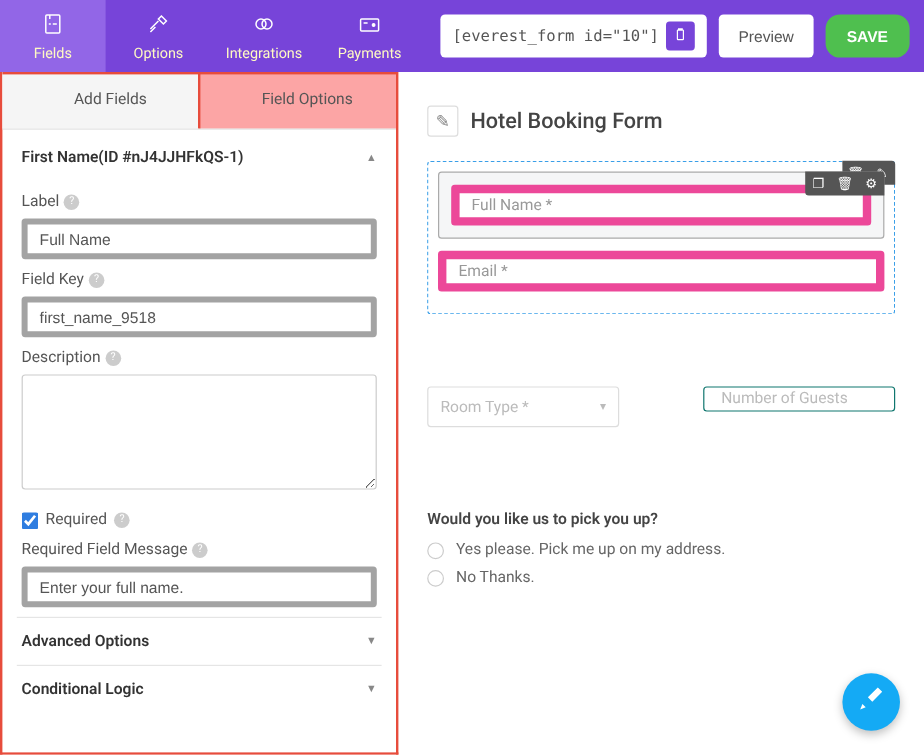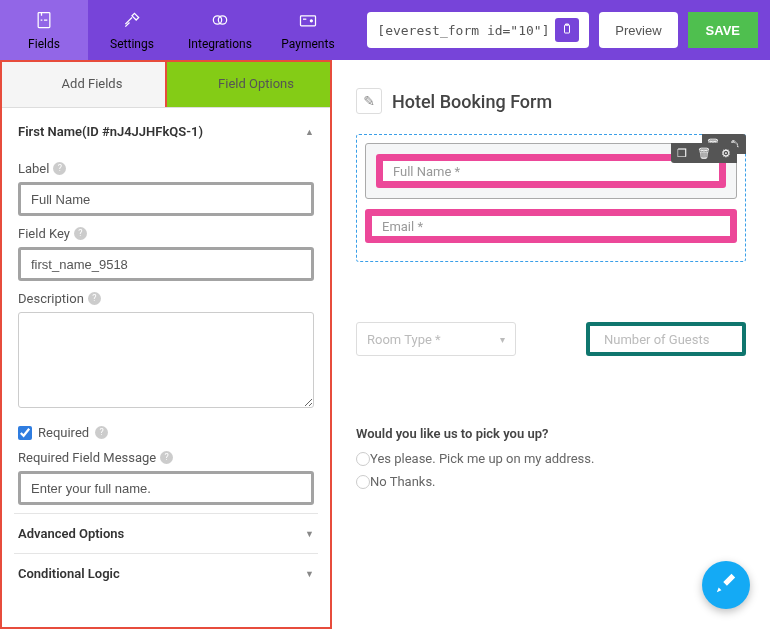--- a/index.html
+++ b/index.html
@@ -1,51 +1,51 @@
 <!DOCTYPE html>
 <html><head>
   <meta charset="utf-8">
   <style>
     * { margin: 0; padding: 0; box-sizing: border-box; }
     body { font-family: -apple-system, BlinkMacSystemFont, "Segoe UI", Roboto, sans-serif; font-size: 13px; color: #333; background: #fff; width: 770px; height: 629px; overflow: hidden; }
     
     
     .toolbar { background: #7744d9; height: 60px; display: flex; align-items: center; }
     .toolbar-tabs { display: flex; height: 100%; }
-    .toolbar-tab { display: flex; flex-direction: column; align-items: center; justify-content: center; color: #000000; width: 88px; height: 100%; cursor: pointer; font-size: 12px; gap: 2px; }
+    .toolbar-tab { display: flex; flex-direction: column; align-items: center; justify-content: center; color: #fef9c3; width: 88px; height: 100%; cursor: pointer; font-size: 12px; gap: 2px; }
     .toolbar-tab.active { background: #9266e7; }
     .toolbar-tab .icon { font-size: 20px; }
     .toolbar-right { margin-left: auto; display: flex; align-items: center; gap: 10px; padding-right: 12px; }
     .shortcode-box { background: #fff; border-radius: 4px; height: 36px; display: flex; align-items: center; padding: 0 10px; gap: 8px; }
     .shortcode-box input { border: none; font-family: monospace; font-size: 13px; color: #555; width: 170px; outline: none; }
     .copy-btn { background: #7744d9; color: #fff; border: none; width: 24px; height: 24px; border-radius: 3px; cursor: pointer; display: flex; align-items: center; justify-content: center; }
     .preview-btn { background: #fff; color: #555; border: none; height: 36px; padding: 0 16px; border-radius: 4px; cursor: pointer; font-size: 13px; }
-    .save-btn { background: #4fbf4f; color: #fff; border: none; height: 36px; padding: 0 18px; border-radius: 0; cursor: pointer; font-size: 13px; font-weight: 600; }
+    .save-btn { background: #4fbf4f; color: #fff; border: none; height: 36px; padding: 0 18px; border-radius: 12px; cursor: pointer; font-size: 13px; font-weight: 600; }
     
     
     .main { display: flex; height: calc(100% - 60px); }
     .sidebar { width: 352px; border: 2px solid #e74c3c; border-top: none; display: flex; flex-direction: column; position: relative; }
     
     
     .sub-tabs { display: flex; height: 48px; border-bottom: 1px solid #ddd; position: relative; }
     .sub-tab { flex: 1; display: flex; align-items: center; justify-content: center; cursor: pointer; font-size: 13px; color: #555; background: #f5f5f5; padding-left: 16px; }
-    .sub-tab.active { background: #84cc16; }
+    .sub-tab.active { background: #fca5a5; }
     .sub-tabs .red-top { position: absolute; top: 0; left: 0; right: 0; height: 2px; background: #e74c3c; }
     .sub-tabs .red-divider { position: absolute; top: 0; bottom: 0; left: 50%; width: 2px; background: #e74c3c; transform: translateX(-1px); }
     
     
     .sidebar-content { flex: 1; overflow-y: auto; padding: 4px 12px; }
     .acc-header { display: flex; align-items: center; justify-content: space-between; padding: 12px 4px; cursor: pointer; font-size: 13px; font-weight: 600; color: #333; text-align: center; }
     .acc-header.collapsed { border-top: 1px solid #e5e5e5; }
     .acc-caret { font-size: 9px; color: #888; }
     .acc-body { padding: 0 4px 8px; }
     
     .field-label { font-size: 13px; color: #555; margin: 10px 0 6px; display: flex; align-items: center; gap: 4px; }
     .help-icon { display: inline-block; width: 13px; height: 13px; border-radius: 50%; background: #ccc; color: #fff; font-size: 9px; line-height: 13px; text-align: center; }
-    .text-input { width: 100%; height: 34px; border: 3px solid #a3a3a3; border-radius: 3px; padding: 0 10px; font-size: 13px; color: #555; outline: none; }
+    .text-input { width: 100%; height: 34px; border: 5px solid #a3a3a3; border-radius: 3px; padding: 0 10px; font-size: 13px; color: #555; outline: none; }
     .textarea-input { width: 100%; height: 96px; border: 1px solid #ccc; border-radius: 3px; padding: 8px 10px; font-size: 13px; color: #555; outline: none; resize: vertical; }
     .checkbox-row { display: flex; align-items: center; gap: 6px; margin: 14px 0 10px; }
     .checkbox-row input { width: 14px; height: 14px; accent-color: #2f7de0; }
     .checkbox-row label { font-size: 13px; color: #555; }
     
     
     .canvas { flex: 1; padding: 28px 24px; position: relative; }
     .form-title-row { display: flex; align-items: center; gap: 10px; margin-bottom: 20px; }
     .edit-icon { width: 26px; height: 26px; border: 1px solid #ddd; border-radius: 3px; display: flex; align-items: center; justify-content: center; font-size: 14px; color: #888; }
     .form-title { font-size: 18px; font-weight: 500; color: #444; }
@@ -56,24 +56,24 @@
     
     .field-box { background: #f5f6f7; border: 1px solid #ddd; border-radius: 3px; padding: 10px; margin-bottom: 10px; position: relative; }
     .field-box.selected { border: 1px solid #aaa; }
     .field-actions { position: absolute; top: -1px; right: -1px; display: flex; background: #555; border-radius: 0 3px 0 3px; }
     .field-actions span { width: 22px; height: 20px; display: flex; align-items: center; justify-content: center; color: #fff; font-size: 11px; cursor: pointer; }
     .field-placeholder { background: #fff; border: 7px solid #ec4899; border-radius: 3px; height: 34px; display: flex; align-items: center; padding: 0 10px; color: #999; font-size: 13px; }
     .field-box.plain { background: none; border: none; padding: 0; }
     
     .inline-fields { display: flex; gap: 70px; margin-bottom: 70px; }
     .select-mock { border: 1px solid #ddd; border-radius: 3px; height: 34px; display: flex; align-items: center; justify-content: space-between; padding: 0 10px; color: #bbb; font-size: 13px; width: 160px; }
-    .guests-mock { border: 4px solid #0f766e; border-radius: 3px; height: 34px; display: flex; align-items: center; padding: 0 14px; color: #bbb; font-size: 13px; width: 160px; }
+    .guests-mock { border: 1px solid #0f766e; border-radius: 3px; height: 21px; display: flex; align-items: center; padding: 0 14px; color: #bbb; font-size: 13px; width: 160px; }
     
     .question { font-size: 13px; font-weight: 600; color: #444; margin-bottom: 10px; }
-    .radio-row { display: flex; align-items: center; margin-bottom: 8px; color: #666; font-size: 13px; }
+    .radio-row { display: flex; align-items: center; gap: 10px; margin-bottom: 8px; color: #666; font-size: 13px; }
     .radio-circle { width: 14px; height: 14px; border: 1px solid #ccc; border-radius: 50%; }
     
     .fab { position: absolute; bottom: 20px; right: 20px; width: 48px; height: 48px; border-radius: 50%; background: #14aaf5; display: flex; align-items: center; justify-content: center; color: #fff; font-size: 22px; box-shadow: 0 3px 8px rgba(0,0,0,0.25); cursor: pointer; }
   </style>
 </head>
 <body>
 
 <div class="toolbar">
   <div class="toolbar-tabs">
     <div class="toolbar-tab active">
@@ -84,21 +84,21 @@
           </svg>
       </span>
       <span>Fields</span>
     </div>
     <div class="toolbar-tab">
       <span class="icon">
         <svg width="20" height="20" viewBox="0 0 24 24" fill="none" stroke="#fff" stroke-width="1.5">
             <path d="M15 4l5 5-3 3-5-5zM4 20l5-5M12 9l-8 8"></path>
           </svg>
       </span>
-      <span>Settings</span>
+      <span>Options</span>
     </div>
     <div class="toolbar-tab">
       <span class="icon">
         <svg width="20" height="20" viewBox="0 0 24 24" fill="none" stroke="#fff" stroke-width="1.5">
             <circle cx="9" cy="12" r="5"></circle>
             <circle cx="15" cy="12" r="5"></circle>
           </svg>
       </span>
       <span>Integrations</span>
     </div>

